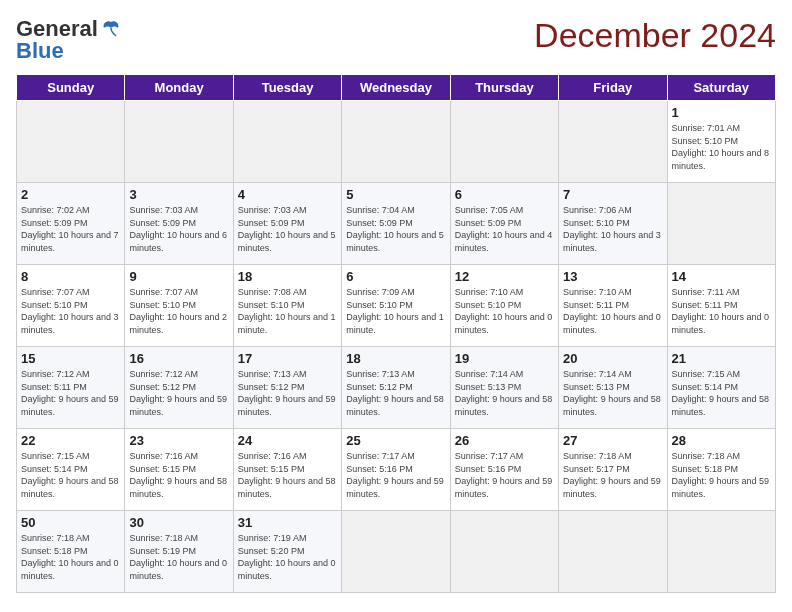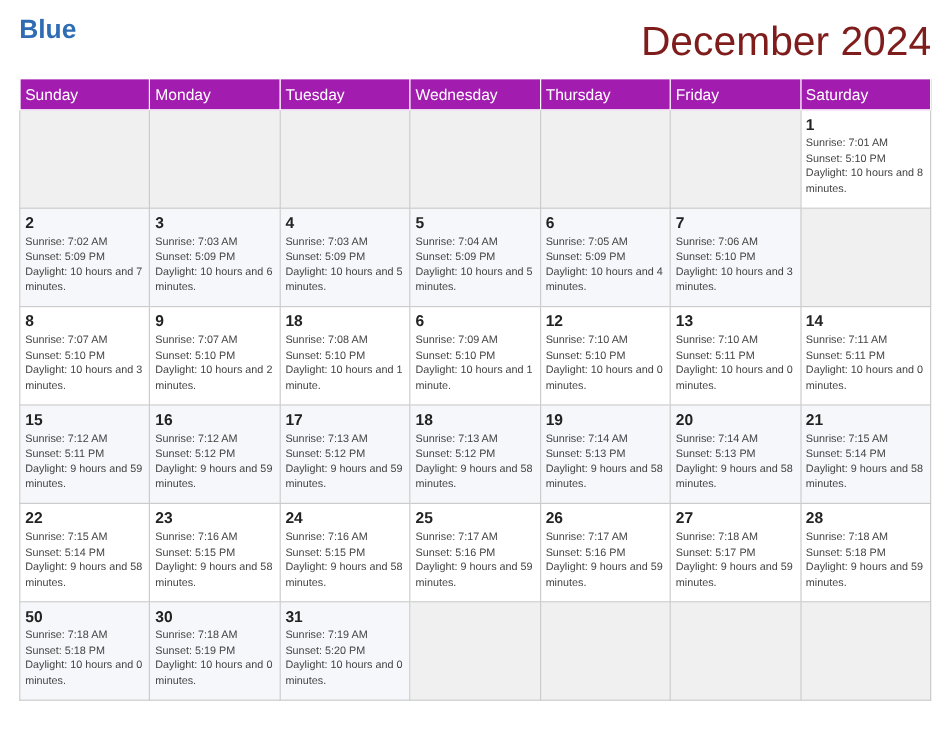--- a/index.html
+++ b/index.html
@@ -37,26 +37,26 @@
     .location {
       font-size: 16px;
       color: #555;
     }
     .calendar {
       width: 100%;
       border-collapse: collapse;
       table-layout: fixed;
     }
     .calendar thead tr th {
-      background-color: #a21caf;
+      background-color: #4c1d95;
       color: #fff;
       font-size: 13px;
-      font-weight: normal;
+      font-weight: bold;
       padding: 5px 4px;
-      text-align: left;
+      text-align: center;
       border: 1px solid #fff;
     }
     .calendar tbody tr td {
       vertical-align: top;
       border: 1px solid #ccc;
       padding: 4px 4px;
       font-size: 9.5px;
       color: #333;
       height: 82px;
       background: #fff;
@@ -79,20 +79,27 @@
     .empty-cell {
       background: #f0f0f0 !important;
     }
   </style>
 </head>
 <body>
 
 <div class="container">
   <div class="header">
     <div class="logo">
+      <div style="display:flex;align-items:center;gap:2px;">
+        <span style="font-size:22px;font-weight:bold;color:#333;">General</span>
+        <svg width="22" height="22" viewBox="0 0 22 22">
+          <path d="M11 4 C14 2, 20 5, 18 10 C16 8, 13 8, 11 10 C9 8, 6 8, 4 10 C2 5, 8 2, 11 4Z" fill="#2e6db4"></path>
+          <path d="M11 10 C11 14, 14 16, 16 18" stroke="#2e6db4" stroke-width="1.5" fill="none"></path>
+        </svg>
+      </div>
       <span style="font-size:22px;font-weight:bold;color:#2e6db4;margin-top:-4px;">Blue</span>
     </div>
     <div class="title-block">
       <div class="month-title">December 2024</div>
     </div>
   </div>
 
   <table class="calendar">
     <thead>
       <tr>

